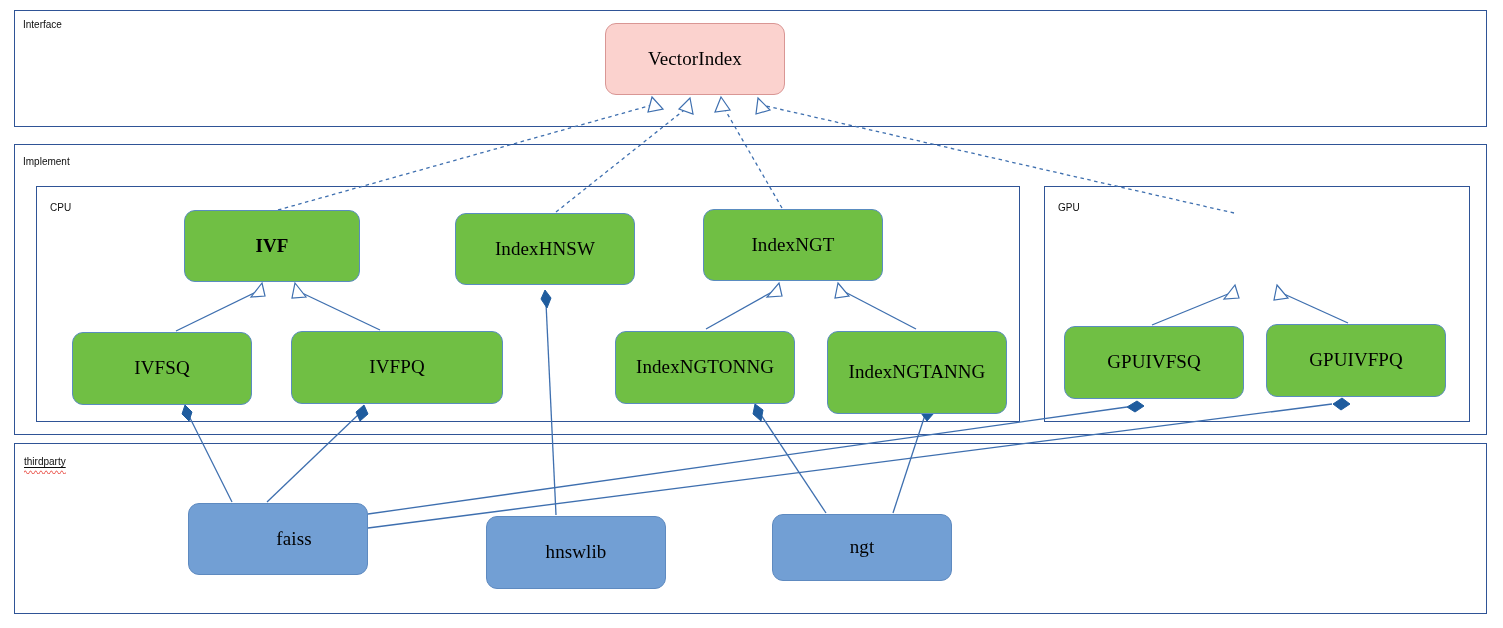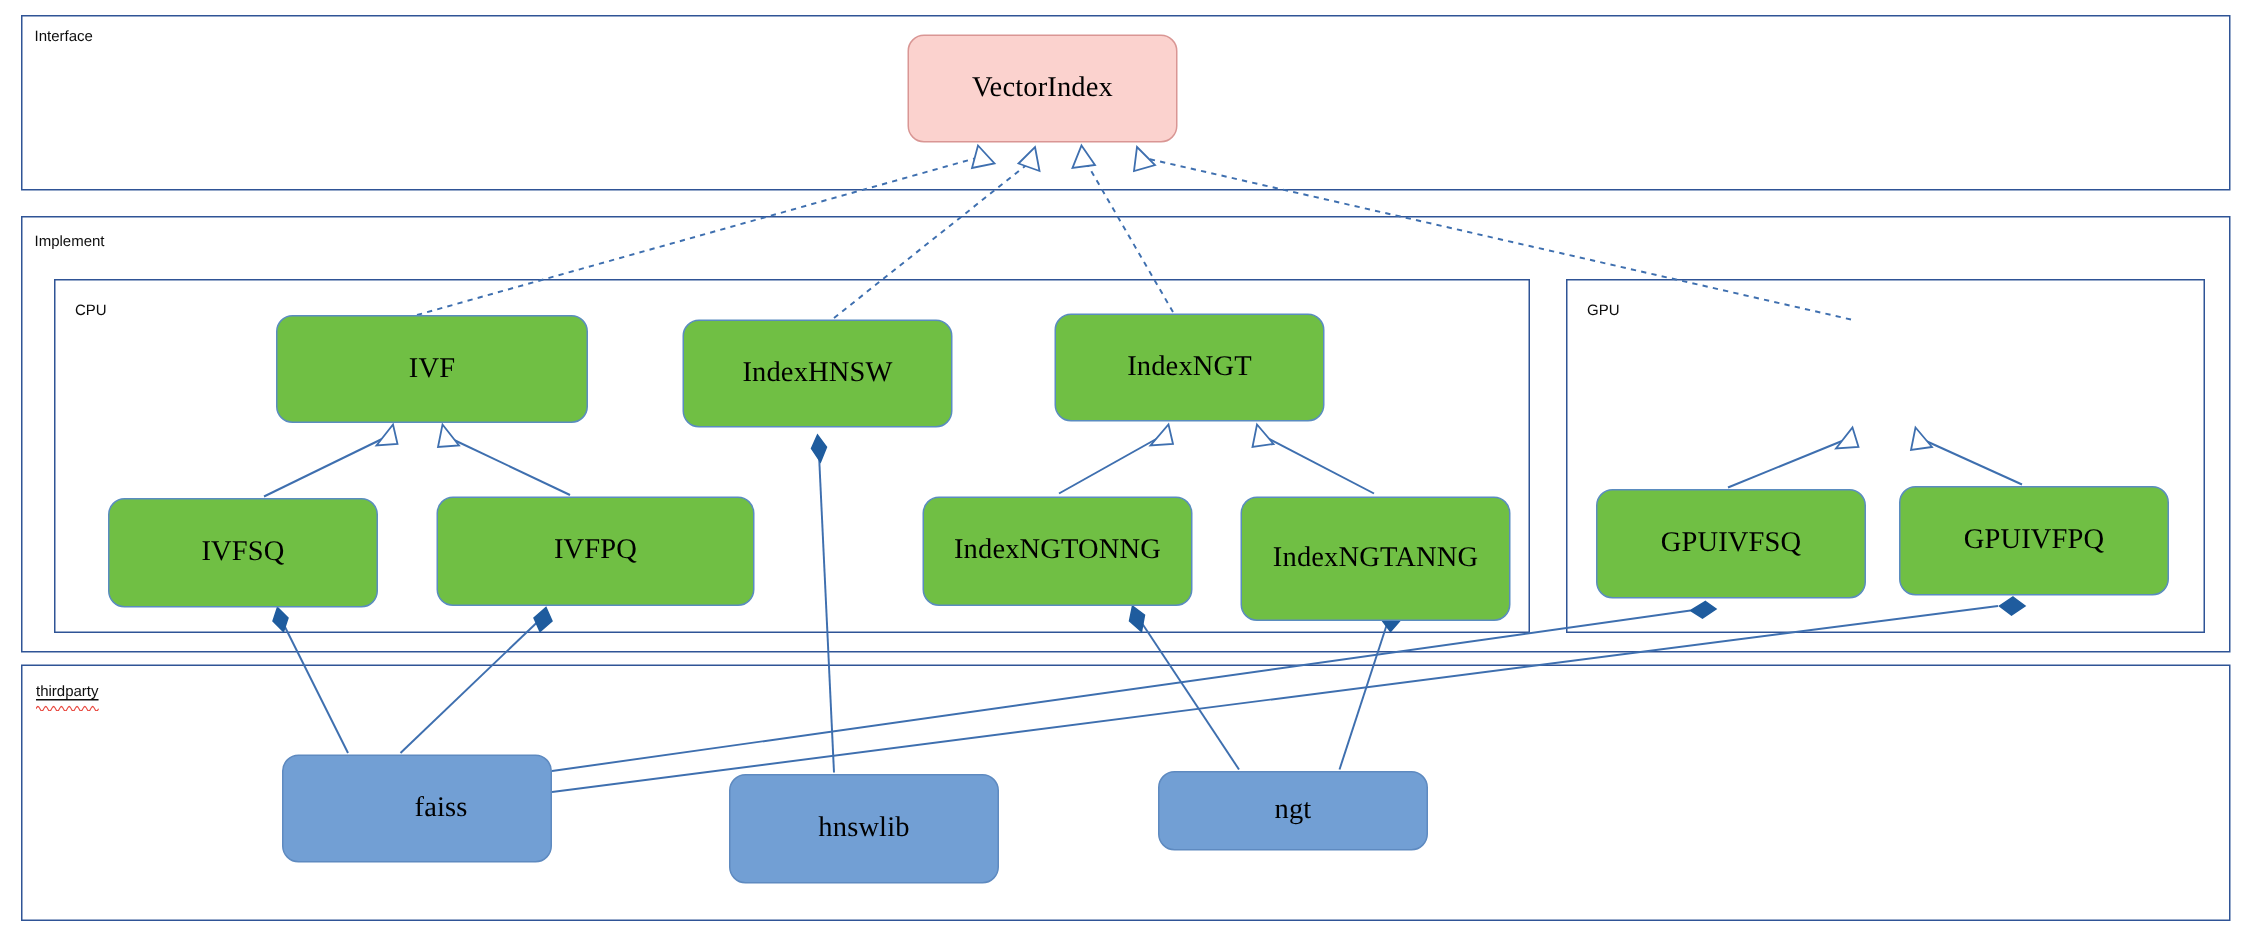--- a/index.html
+++ b/index.html
@@ -206,21 +206,21 @@
       <polygon class="solid-diamond" points="755,404 763,410 761,421 753,414"></polygon>
     </g>
     <g>
       <path class="solid-edge" d="M893,513 L925,415"></path>
       <polygon class="solid-diamond" points="929,404 934,413 927,421 921,413"></polygon>
     </g>
   </svg>
 
   <div class="node interface-node" style="left:605px; top:23px; width:180px; height:72px;">VectorIndex</div>
 
-  <div class="node impl-node" style="left:184px; top:210px; width:208px; height:72px;">IVF</div>
+  <div class="node impl-node" style="left:184px; top:210px; width:176px; height:72px;font-weight:bold;">IVF</div>
 
   <div class="node impl-node" style="left:455px; top:213px; width:180px; height:72px;">IndexHNSW</div>
 
   <div class="node impl-node" style="left:703px; top:209px; width:180px; height:72px;">IndexNGT</div>
 
   <div class="node impl-node" style="left:72px; top:332px; width:180px; height:73px;">IVFSQ</div>
 
   <div class="node impl-node" style="left:291px; top:331px; width:212px; height:73px;">IVFPQ</div>
 
   <div class="node impl-node" style="left:603px; top:331px; width:180px; height:73px;margin-left:12px;">IndexNGTONNG</div>
@@ -229,15 +229,15 @@
 
 
   <div class="node impl-node" style="left:1064px; top:326px; width:180px; height:73px;">GPUIVFSQ</div>
 
   <div class="node impl-node" style="left:1266px; top:324px; width:180px; height:73px;">GPUIVFPQ</div>
 
   <div class="node thirdparty-node" style="left:188px; top:503px; width:180px; height:72px;padding-left:32px;">faiss</div>
 
   <div class="node thirdparty-node" style="left:486px; top:516px; width:180px; height:73px;">hnswlib</div>
 
-  <div class="node thirdparty-node" style="left:772px; top:514px; width:180px; height:53px;">ngt</div>
+  <div class="node thirdparty-node" style="left:772px; top:514px; width:180px; height:67px;">ngt</div>
 
 </div>
 
 </body></html>

